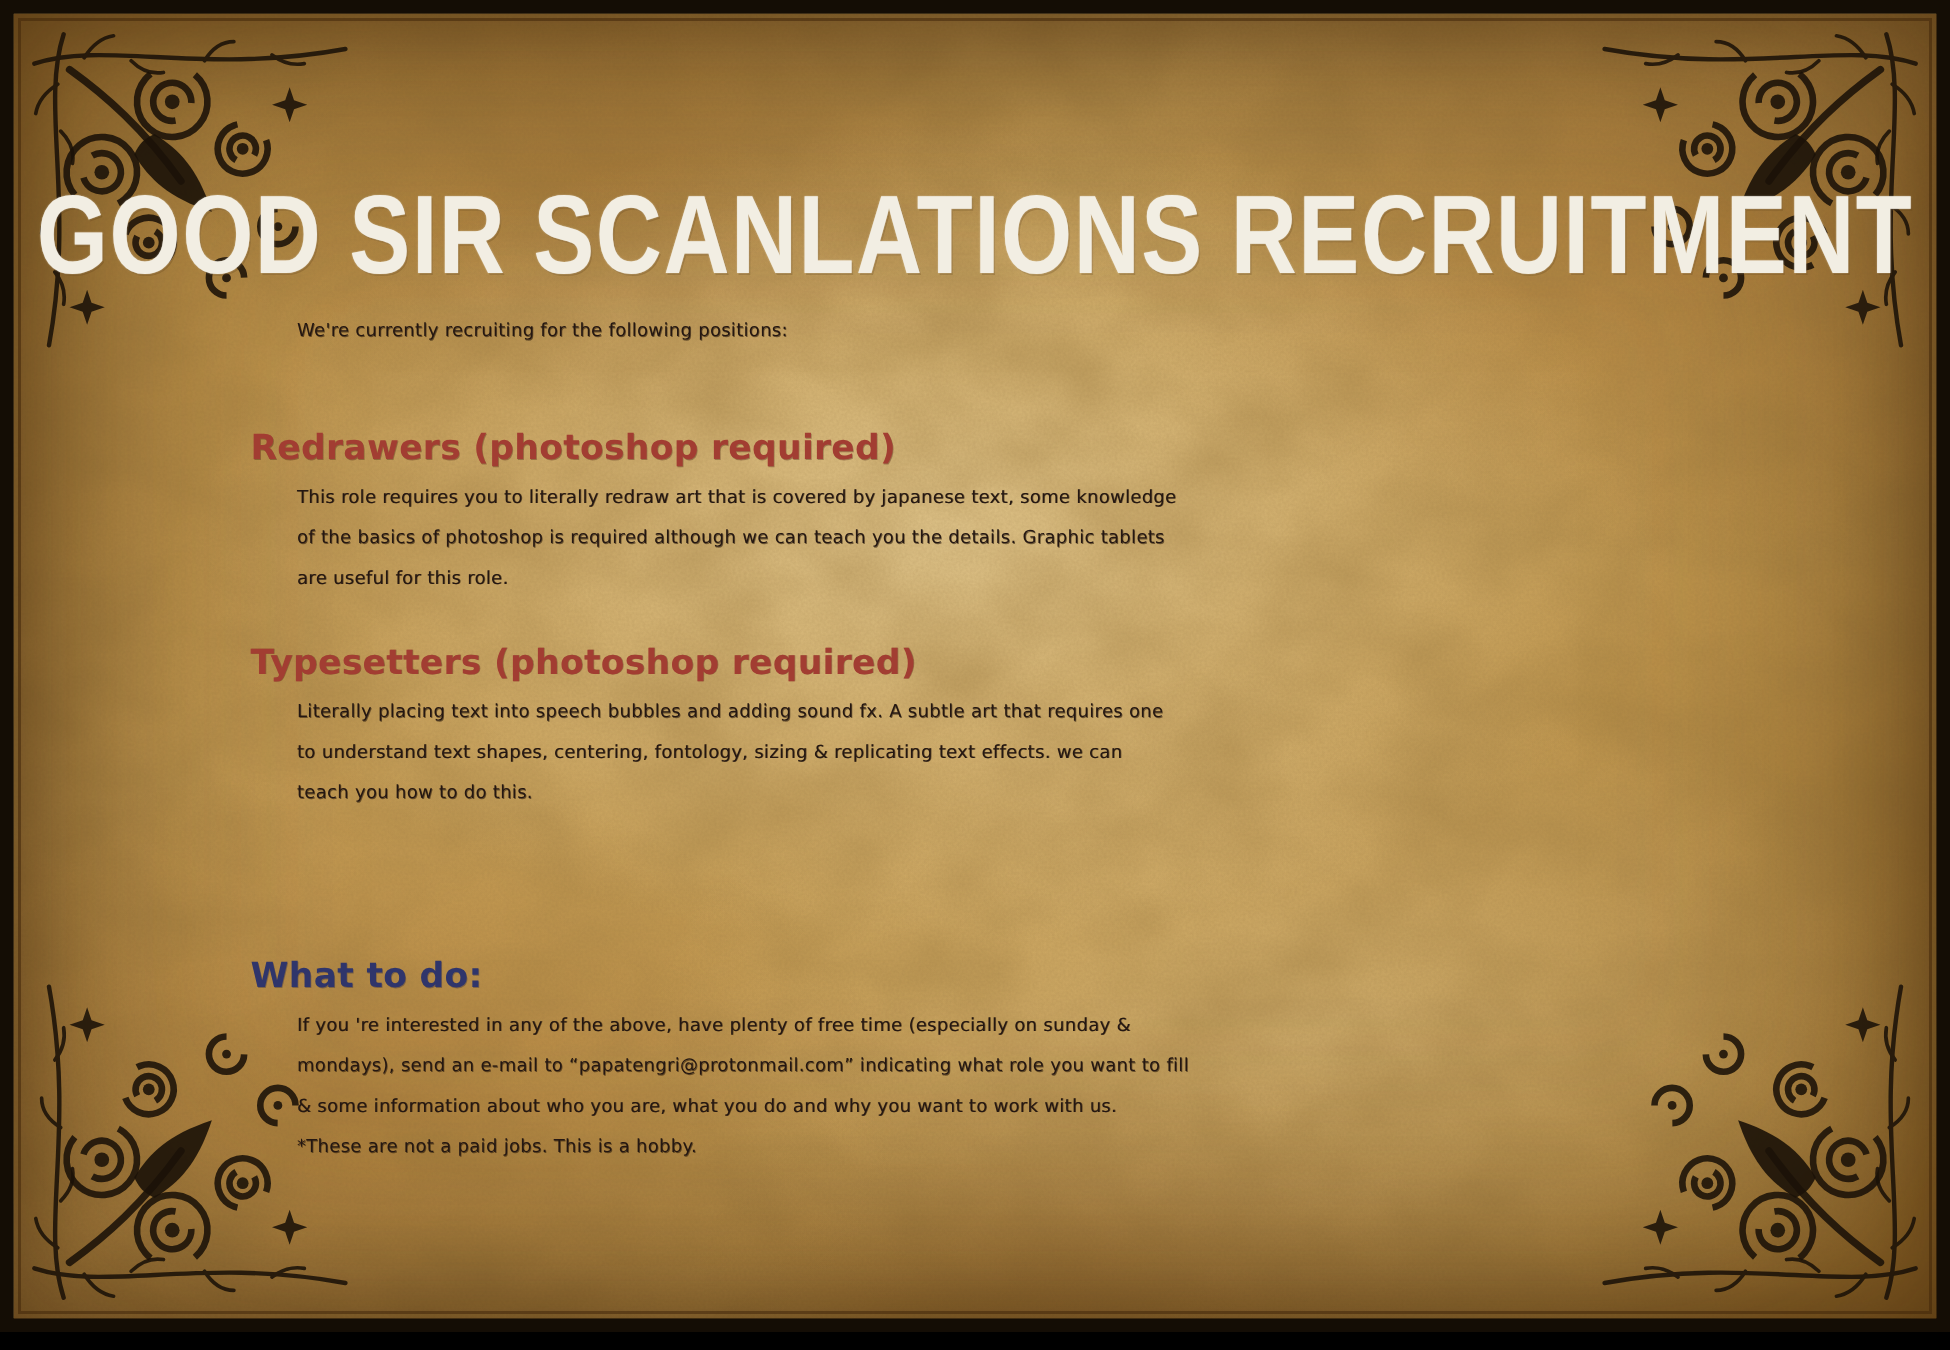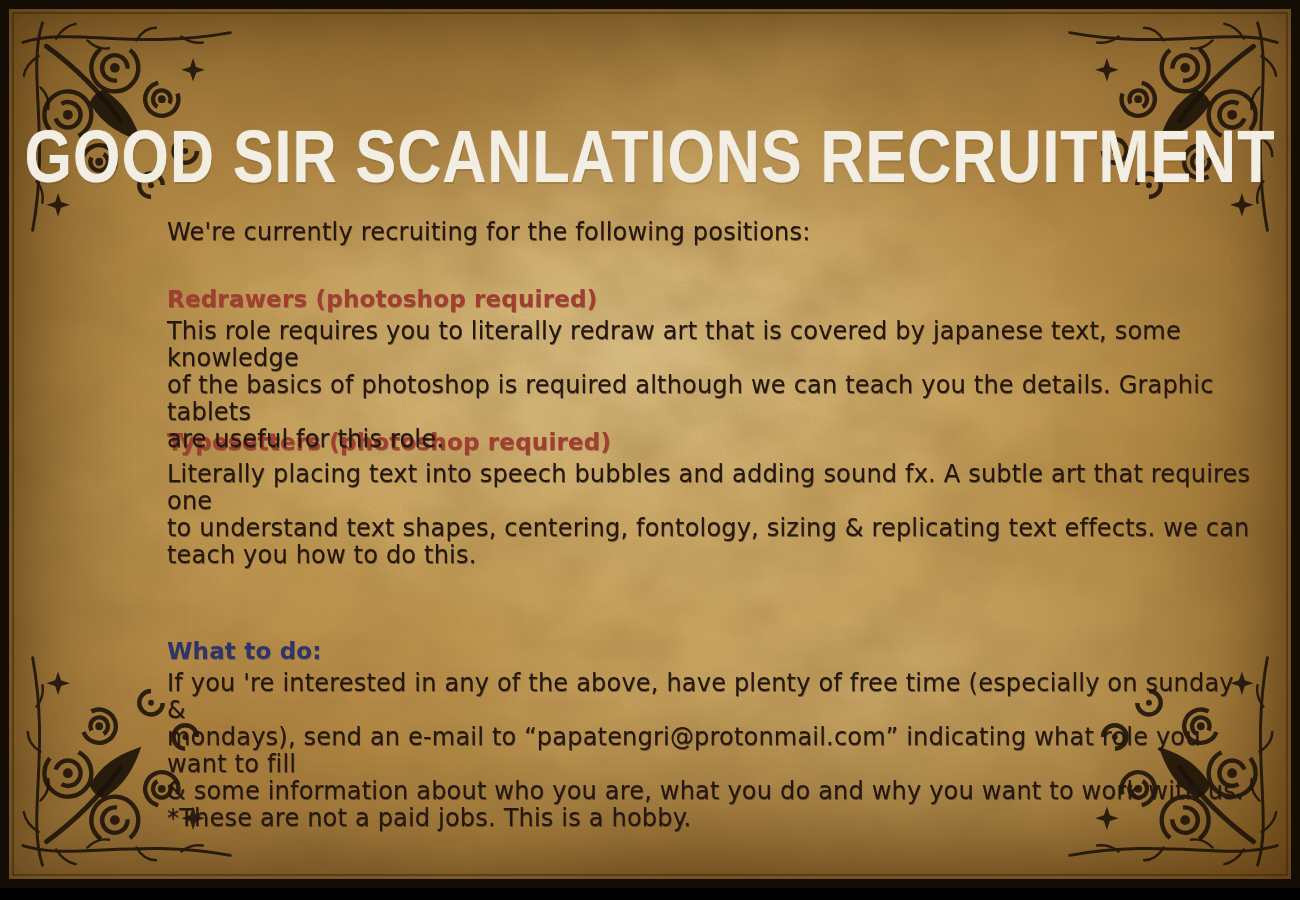--- a/index.html
+++ b/index.html
@@ -27,22 +27,22 @@
   .corner.bl{bottom:8px;left:8px;transform:scaleY(-1);}
   .corner.br{bottom:8px;right:8px;transform:scale(-1,-1);}
   .title{
     position:absolute;z-index:4;top:64px;left:0;width:100%;text-align:center;
     font-family:"Liberation Sans", sans-serif;font-weight:bold;font-size:61px;
     letter-spacing:1px;color:#f2eee3;transform:scaleY(1.22);transform-origin:50% 0;
     text-shadow:0 0 1px rgba(250,246,238,0.6), 1px 1px 0 rgba(90,60,20,0.25);
   }
   .content{position:absolute;z-index:4;left:158px;width:1085px;top:0;height:100%;}
   .blocktext{
-    white-space:pre-line;font-size:24px;line-height:27px;letter-spacing:0.2px;
-    color:#241712;text-shadow:0.5px 0.5px 0 rgba(35,20,8,0.55);
+    white-space:pre-line;font-size:12px;line-height:27px;letter-spacing:0.2px;
+    color:#241712;text-shadow:0.5px 0.5px 0 rgba(35,20,8,0.55);margin-left:31px;
   }
   .intro{position:absolute;top:186px;}
   .sec{position:absolute;}
   .sec-redrawers{top:276px;}
   .sec-typesetters{top:419px;}
   .sec-whattodo{top:628px;}
   .sec h2{
     margin:0 0 5px 0;font-size:23px;line-height:28px;font-weight:bold;
     letter-spacing:0.2px;text-shadow:0.5px 0.5px 0 rgba(60,20,10,0.35);
   }

